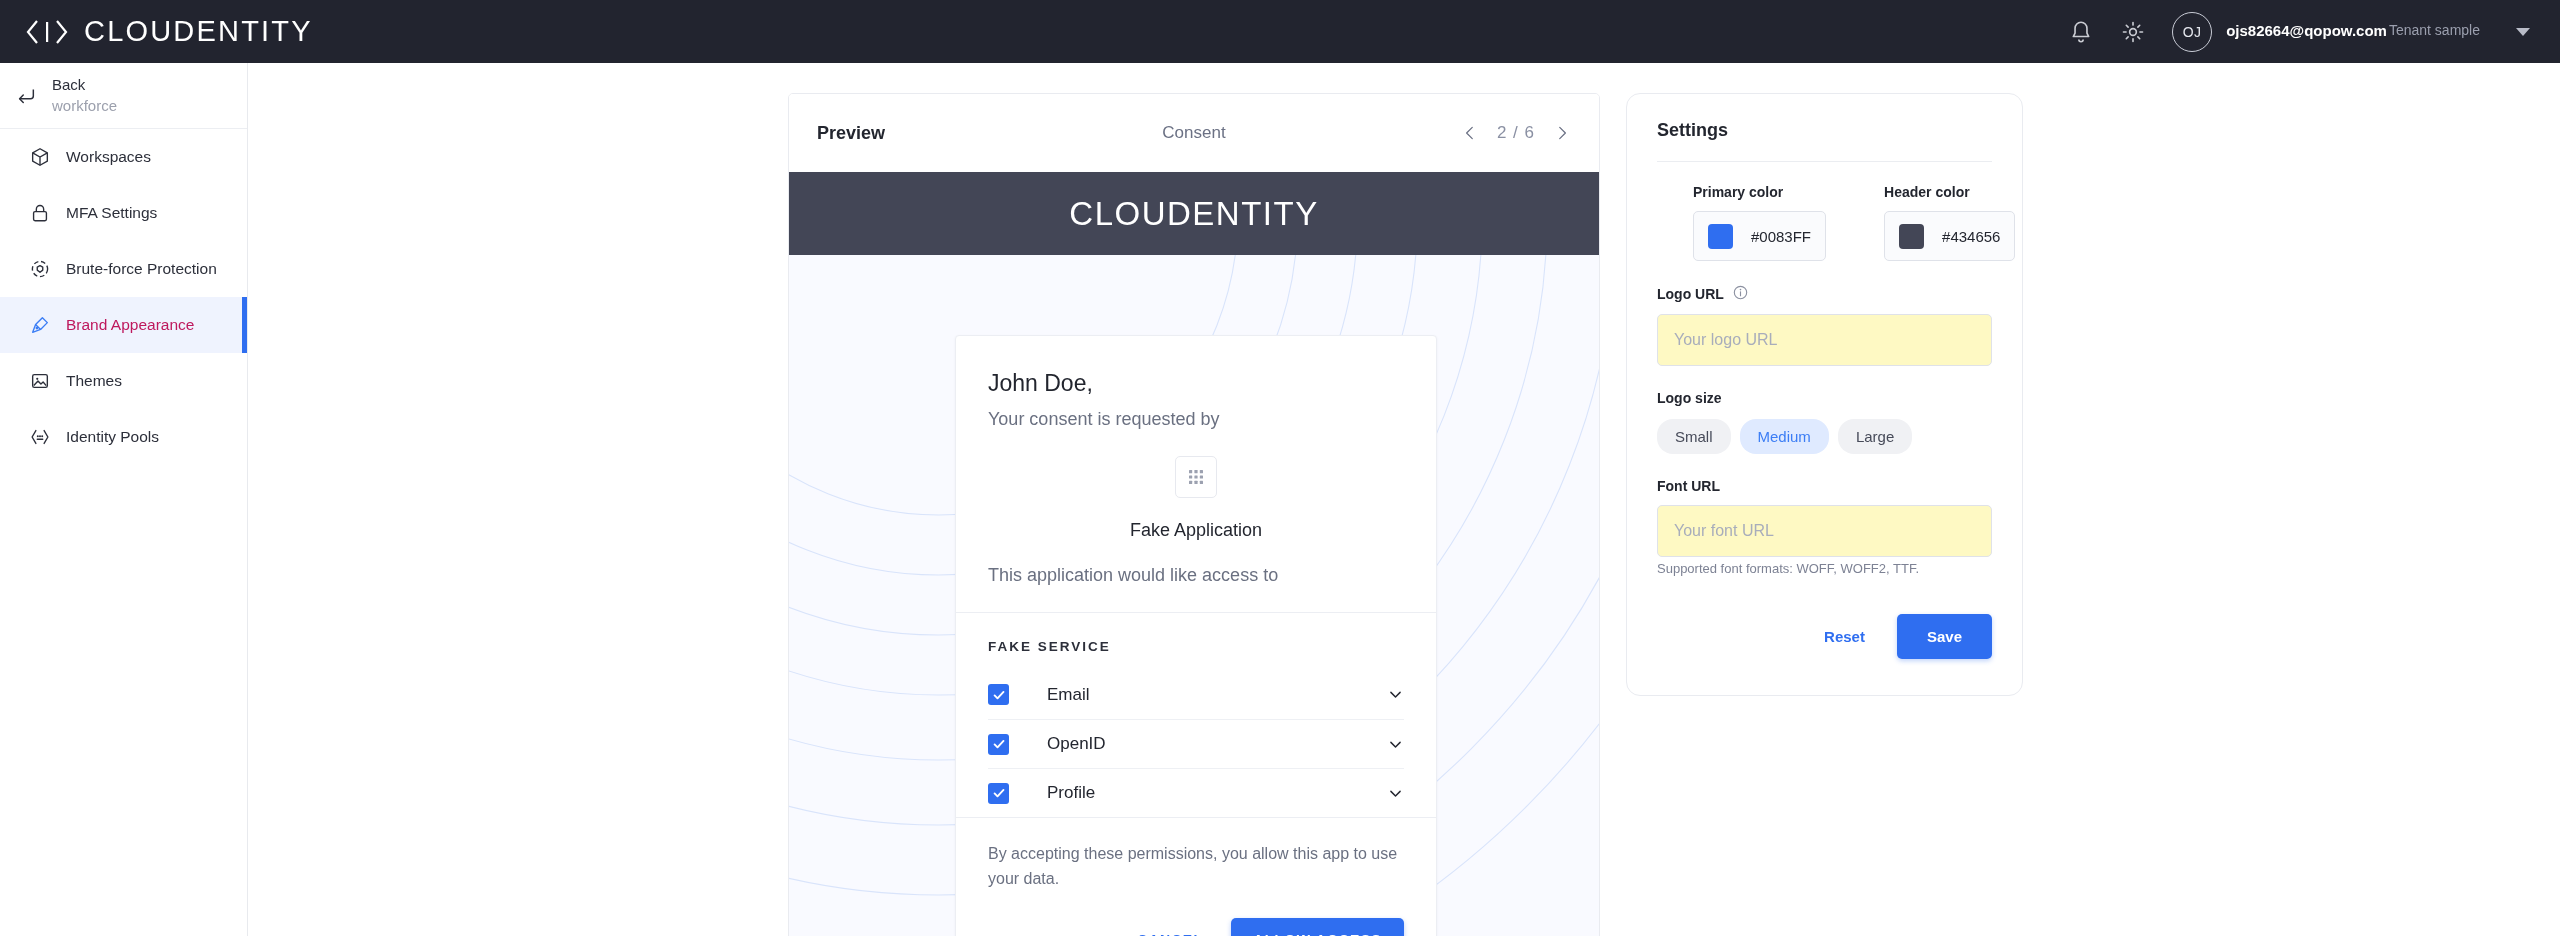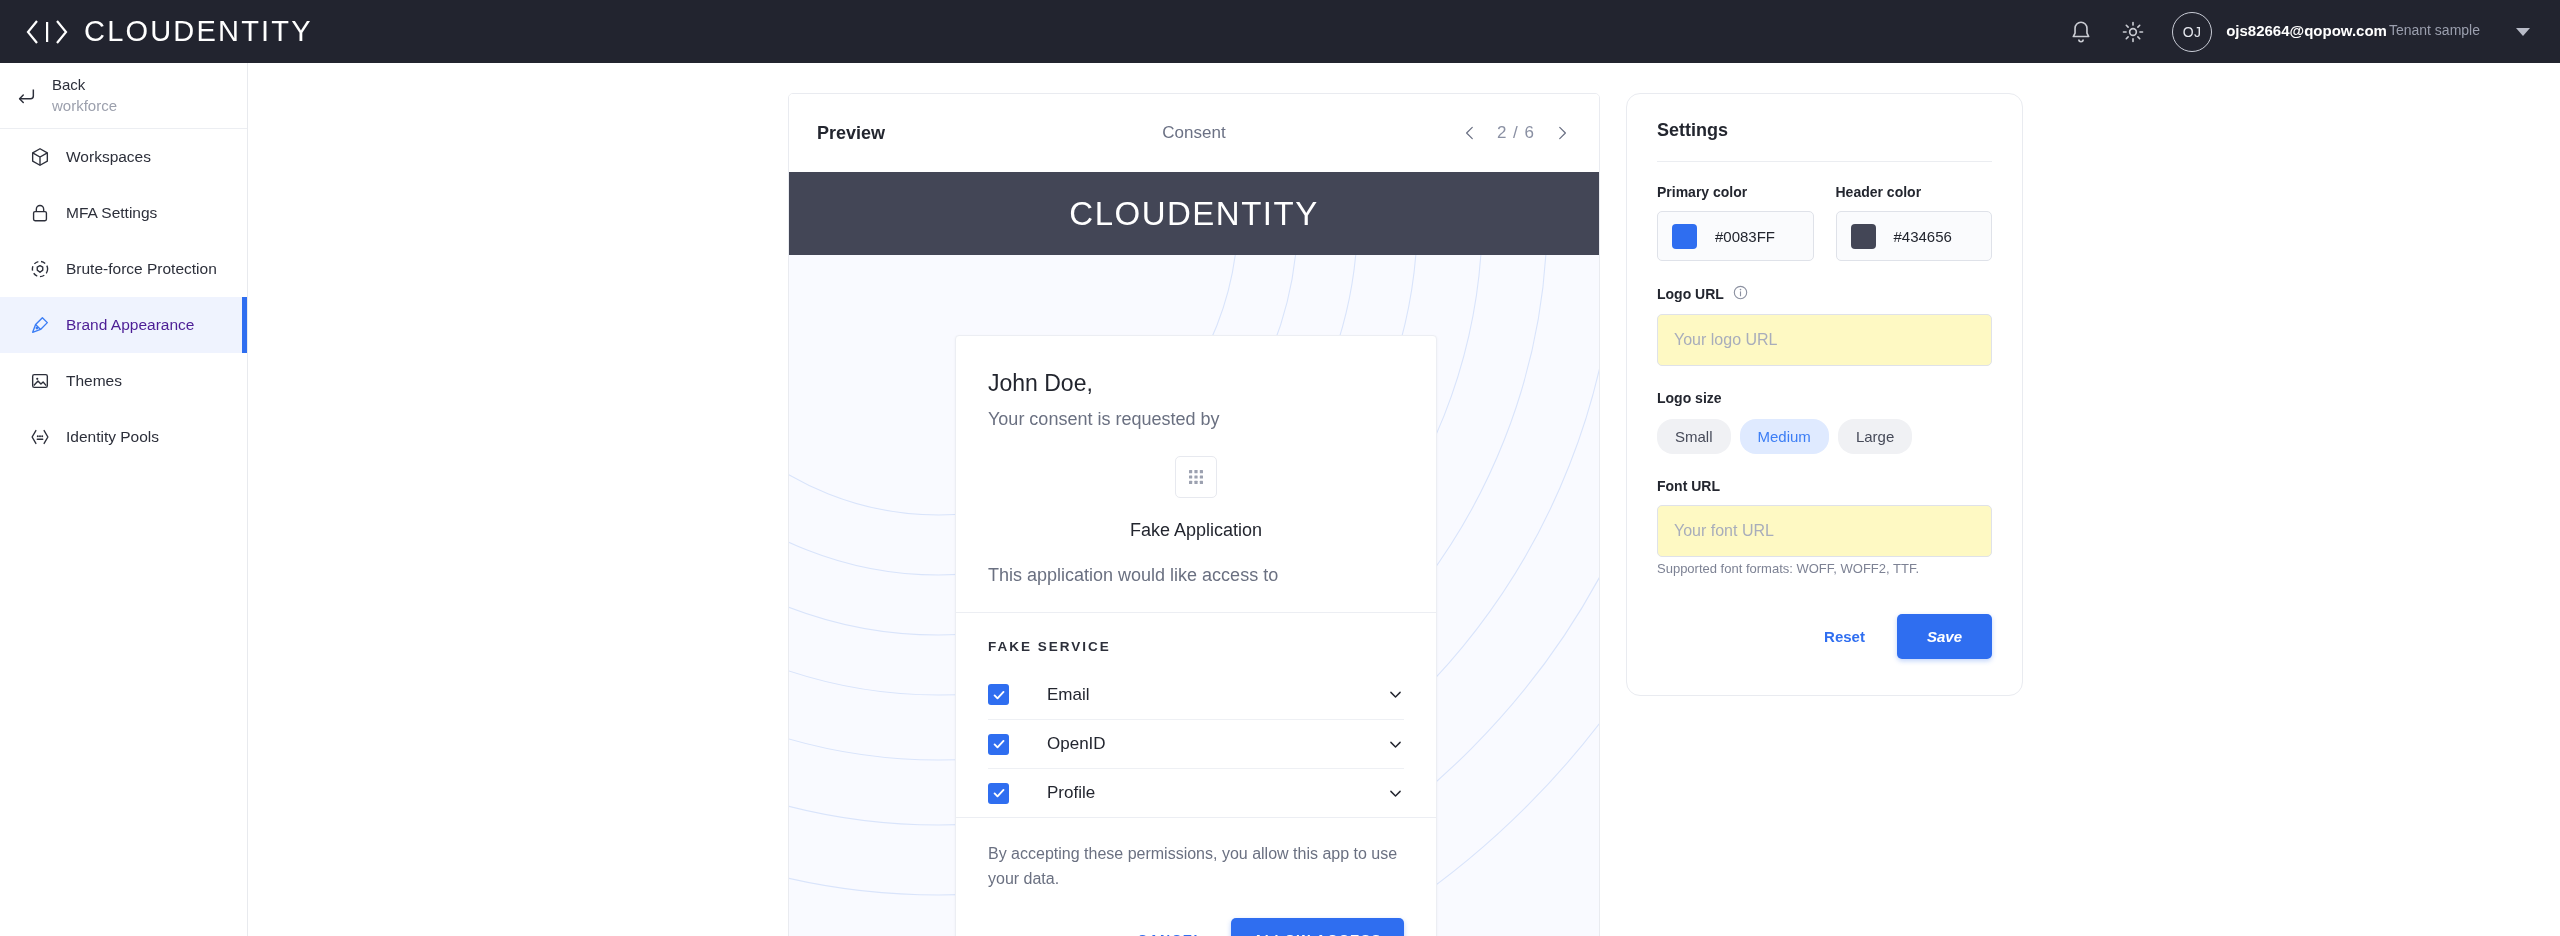--- a/index.html
+++ b/index.html
@@ -53,21 +53,21 @@
   .side-back .ic { width: 52px; display: flex; justify-content: center; }
   .back-labels { display: flex; flex-direction: column; gap: 4px; }
   .back-title { font-size: 15px; color: #2c2f3a; line-height: 1.1; }
   .back-sub { font-size: 15px; color: #9ca0ad; line-height: 1.1; }
   .side-item {
     height: 56px; display: flex; align-items: center;
     padding-left: 14px; cursor: pointer; position: relative;
     color: #2c2f3a; font-size: 15.5px;
   }
   .side-item .ic { width: 52px; display: flex; justify-content: center; align-items: center; }
-  .side-item.active { background: #eff3fe; color: #4c1d95; }
+  .side-item.active { background: #eff3fe; color: #be185d; }
   .side-item.active::after {
     content: ""; position: absolute; right: 0; top: 0;
     width: 5px; height: 100%; background: #2f6ef0;
   }
 
   
   .main {
     position: absolute; left: 248px; top: 63px;
     width: 2312px; height: 873px; background: #ffffff;
   }
@@ -168,21 +168,21 @@
     border: 1px solid #e9ebf0; border-radius: 14px;
     padding: 26px 30px 36px 30px;
   }
   .st-title { font-size: 18px; font-weight: 700; color: #23262f; }
   .st-divider { height: 1px; background: #ebedf1; margin: 20px 0 22px 0; }
   .st-label {
     font-size: 14px; font-weight: 700; color: #23262f;
     display: flex; align-items: center; gap: 9px;
   }
   .color-row { display: flex; gap: 22px; }
-  .color-col { flex: 1; }
+  .color-col { flex: 1; margin-left: 36px; }
   .color-field {
     margin-top: 11px; height: 50px; border: 1px solid #dfe2e9;
     border-radius: 5px; background: #fafbfd;
     display: flex; align-items: center; padding: 0 14px; gap: 18px;
     cursor: pointer;
   }
   .swatch { width: 25px; height: 25px; border-radius: 4px; flex: none; }
   .color-hex { font-size: 15px; color: #23262f; }
 
   .field-input {
@@ -209,21 +209,20 @@
   .btn-reset {
     background: none; border: none; color: #2f6ef0; cursor: pointer;
     font-size: 15px; font-weight: 600; padding: 13px 20px; border-radius: 4px;
     font-family: "Liberation Sans", sans-serif;
   }
   .btn-save {
     background: #2f6ef0; border: none; color: #ffffff; cursor: pointer;
     font-size: 15px; font-weight: 600; padding: 14px 30px; border-radius: 5px;
     box-shadow: 0 2px 5px rgba(47,110,240,.3);
     font-family: "Liberation Sans", sans-serif;
-    font-style: italic;
   }
 </style>
 </head>
 <body>
 
 <div class="topbar">
   <div class="brand">
     <svg class="brand-mark" viewBox="0 0 46 30">
       <path d="M13 4 L4 15 L13 26" fill="none" stroke="#fff" stroke-width="2.2"></path>
       <path d="M33 4 L42 15 L33 26" fill="none" stroke="#fff" stroke-width="2.2"></path>

